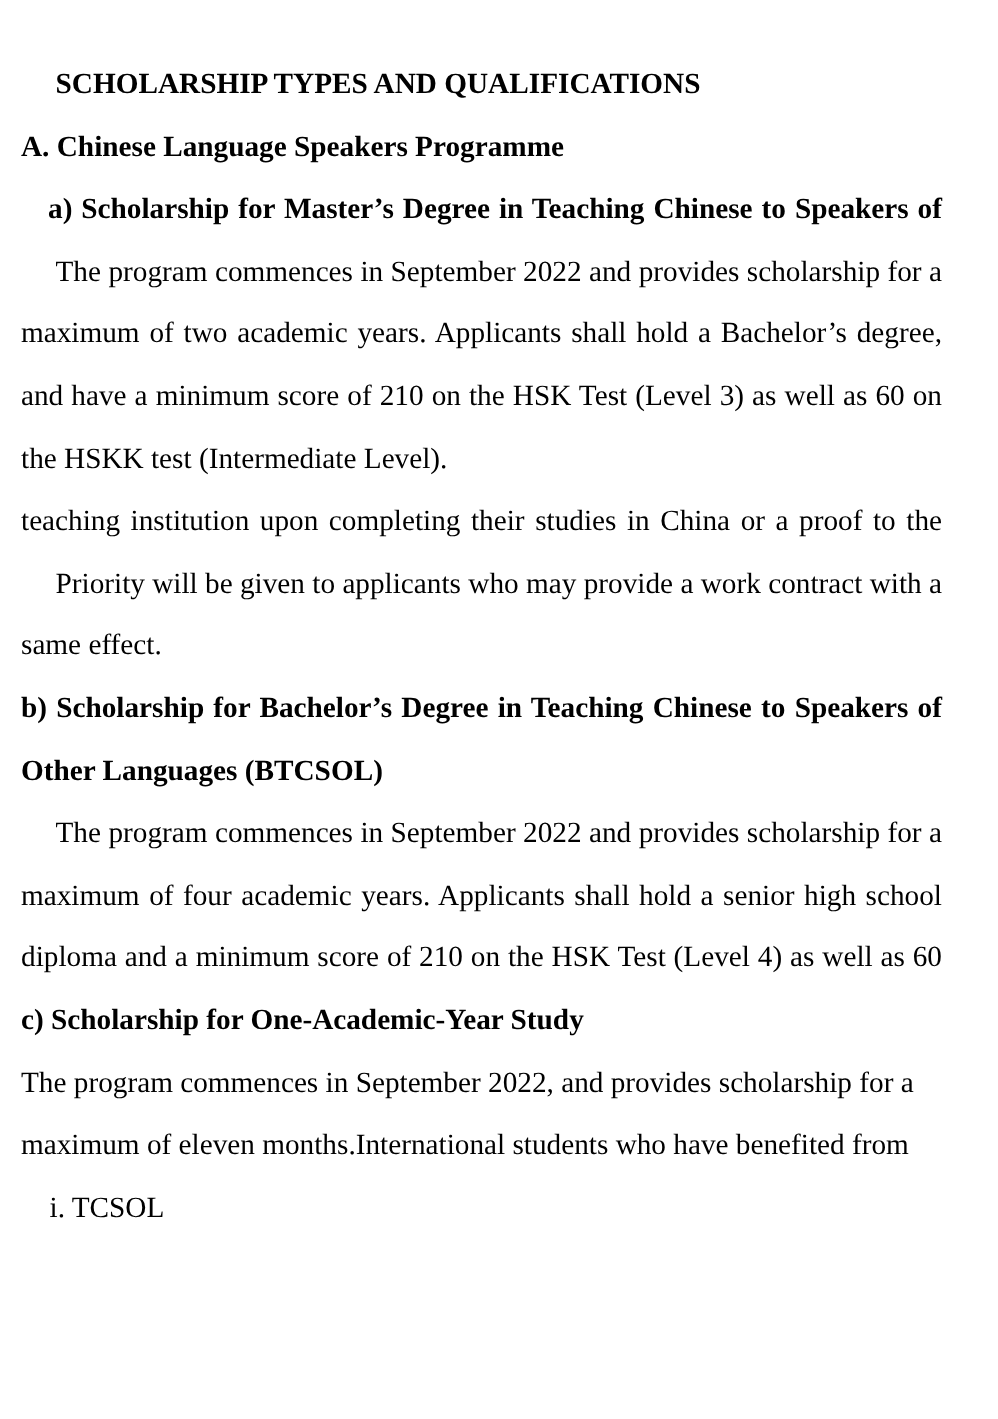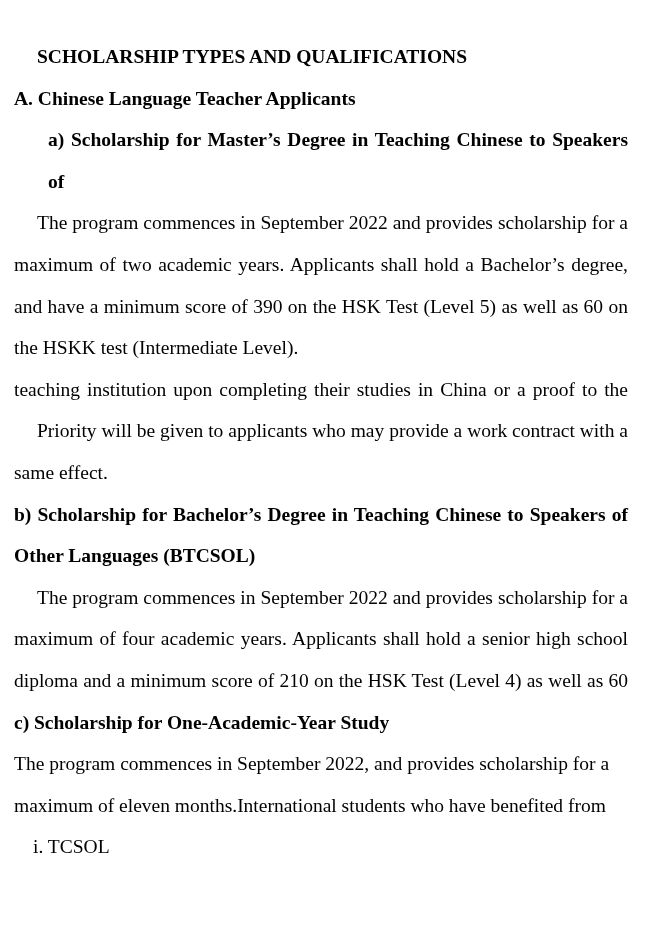--- a/index.html
+++ b/index.html
@@ -29,39 +29,39 @@
   .j {
     text-align: justify;
     text-align-last: justify;
   }
   .b { font-weight: 700; }
   
   .ind-title { padding-left: 23px; }
   .ind-first { padding-left: 23px; }
   .ind-item  { padding-left: 19px; }
   
-  .hang { margin-left: 34px; }
+  .hang { margin-left: 18px; }
 </style>
 </head>
 <body>
 
 <div class="page">
 
   <div class="l b ind-title">SCHOLARSHIP TYPES AND QUALIFICATIONS</div>
 
-  <div class="l b">A. Chinese Language Teacher Applicants</div>
+  <div class="l b">A. Chinese Language Speakers Programme</div>
 
   <div class="hang">
     <div class="l b j">a) Scholarship for Master’s Degree in Teaching Chinese to Speakers of</div>
   </div>
 
   <div>
     <div class="l j ind-first">The program commences in September 2022 and provides scholarship for a</div>
     <div class="l j">maximum of two academic years. Applicants shall hold a Bachelor’s degree,</div>
-    <div class="l j">and have a minimum score of 390 on the HSK Test (Level 5) as well as 60 on</div>
+    <div class="l j">and have a minimum score of 210 on the HSK Test (Level 3) as well as 60 on</div>
     <div class="l">the HSKK test (Intermediate Level).</div>
   </div>
 
   <div>
     <div class="l j">teaching institution upon completing their studies in China or a proof to the</div>
     <div class="l j ind-first">Priority will be given to applicants who may provide a work contract with a</div>
     <div class="l">same effect.</div>
   </div>
 
   <div>

